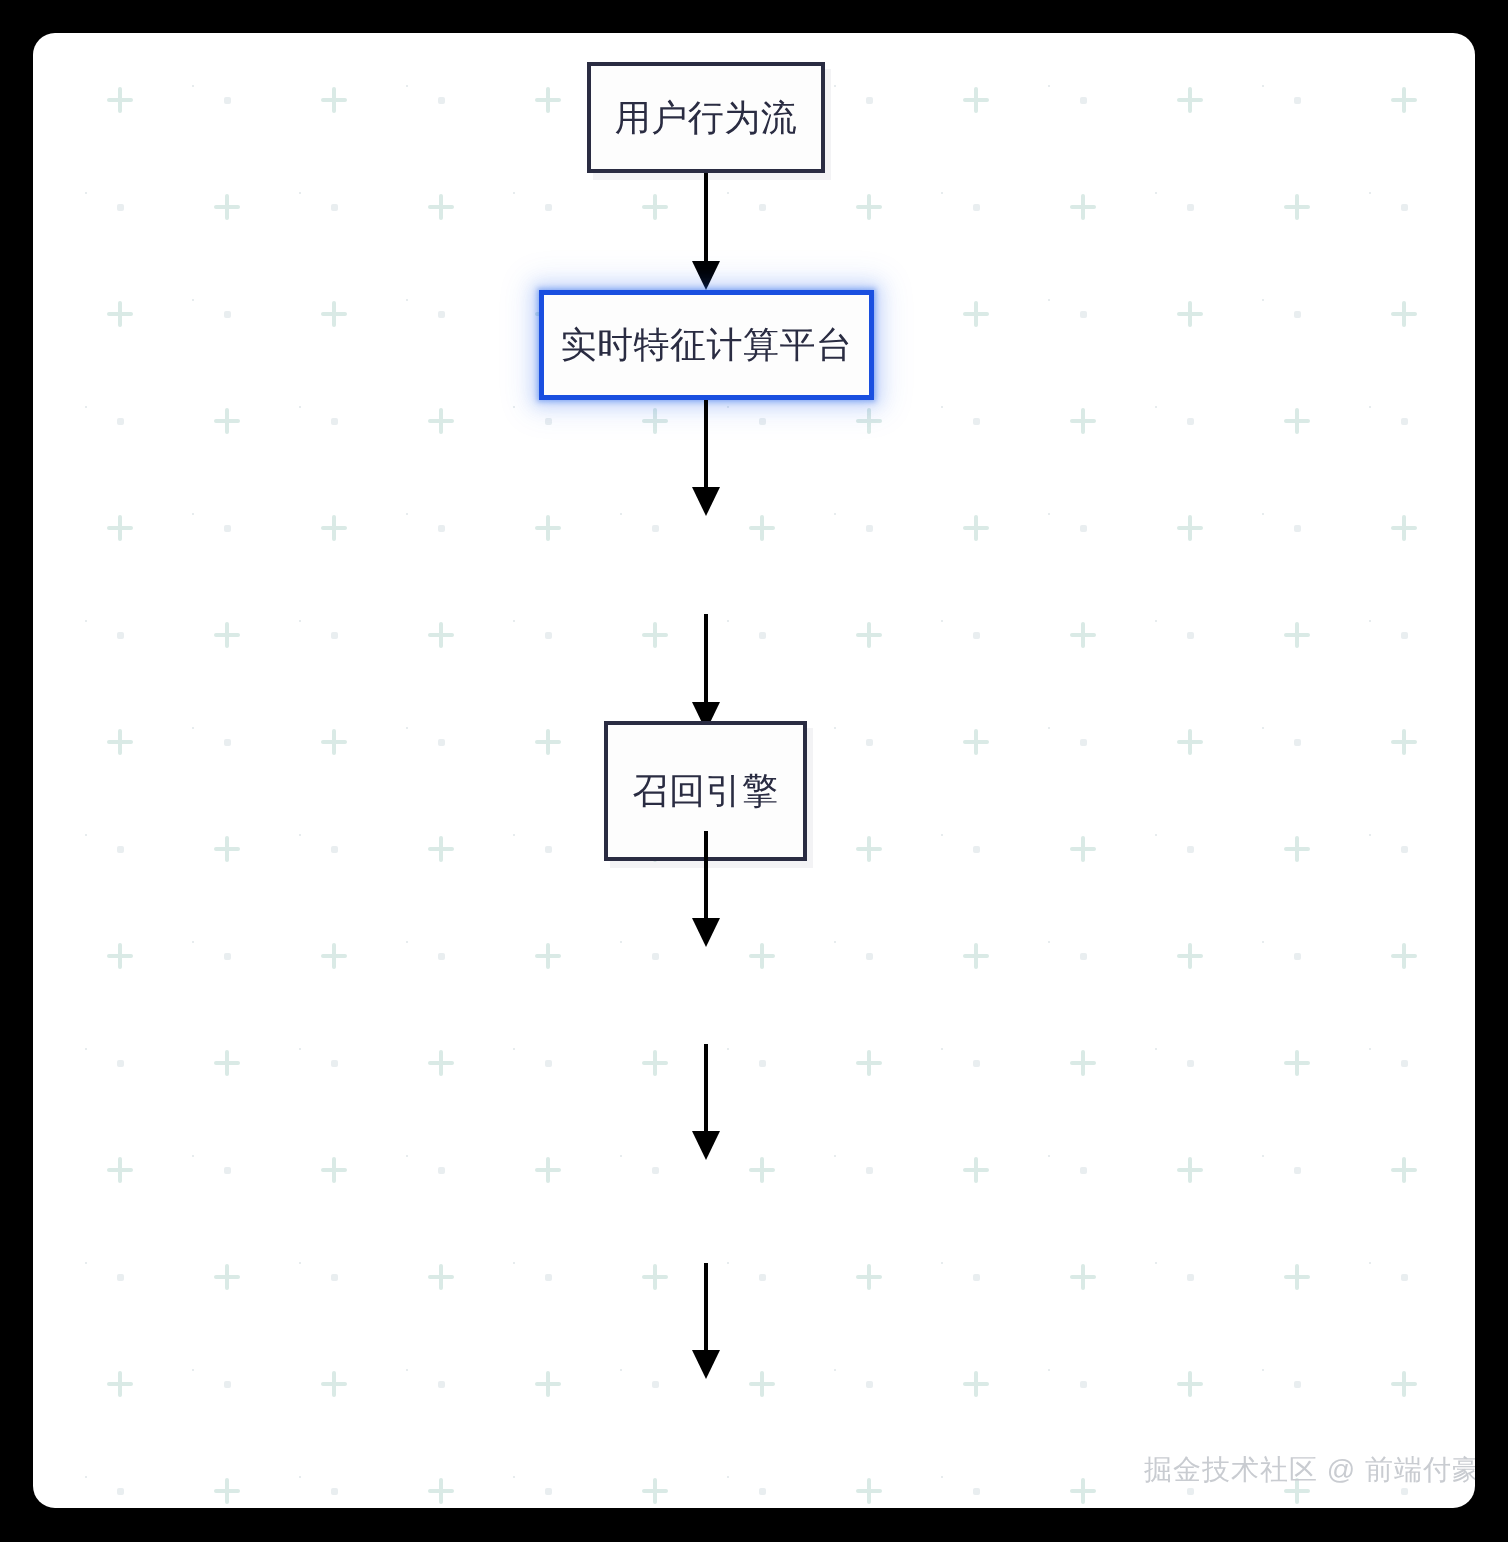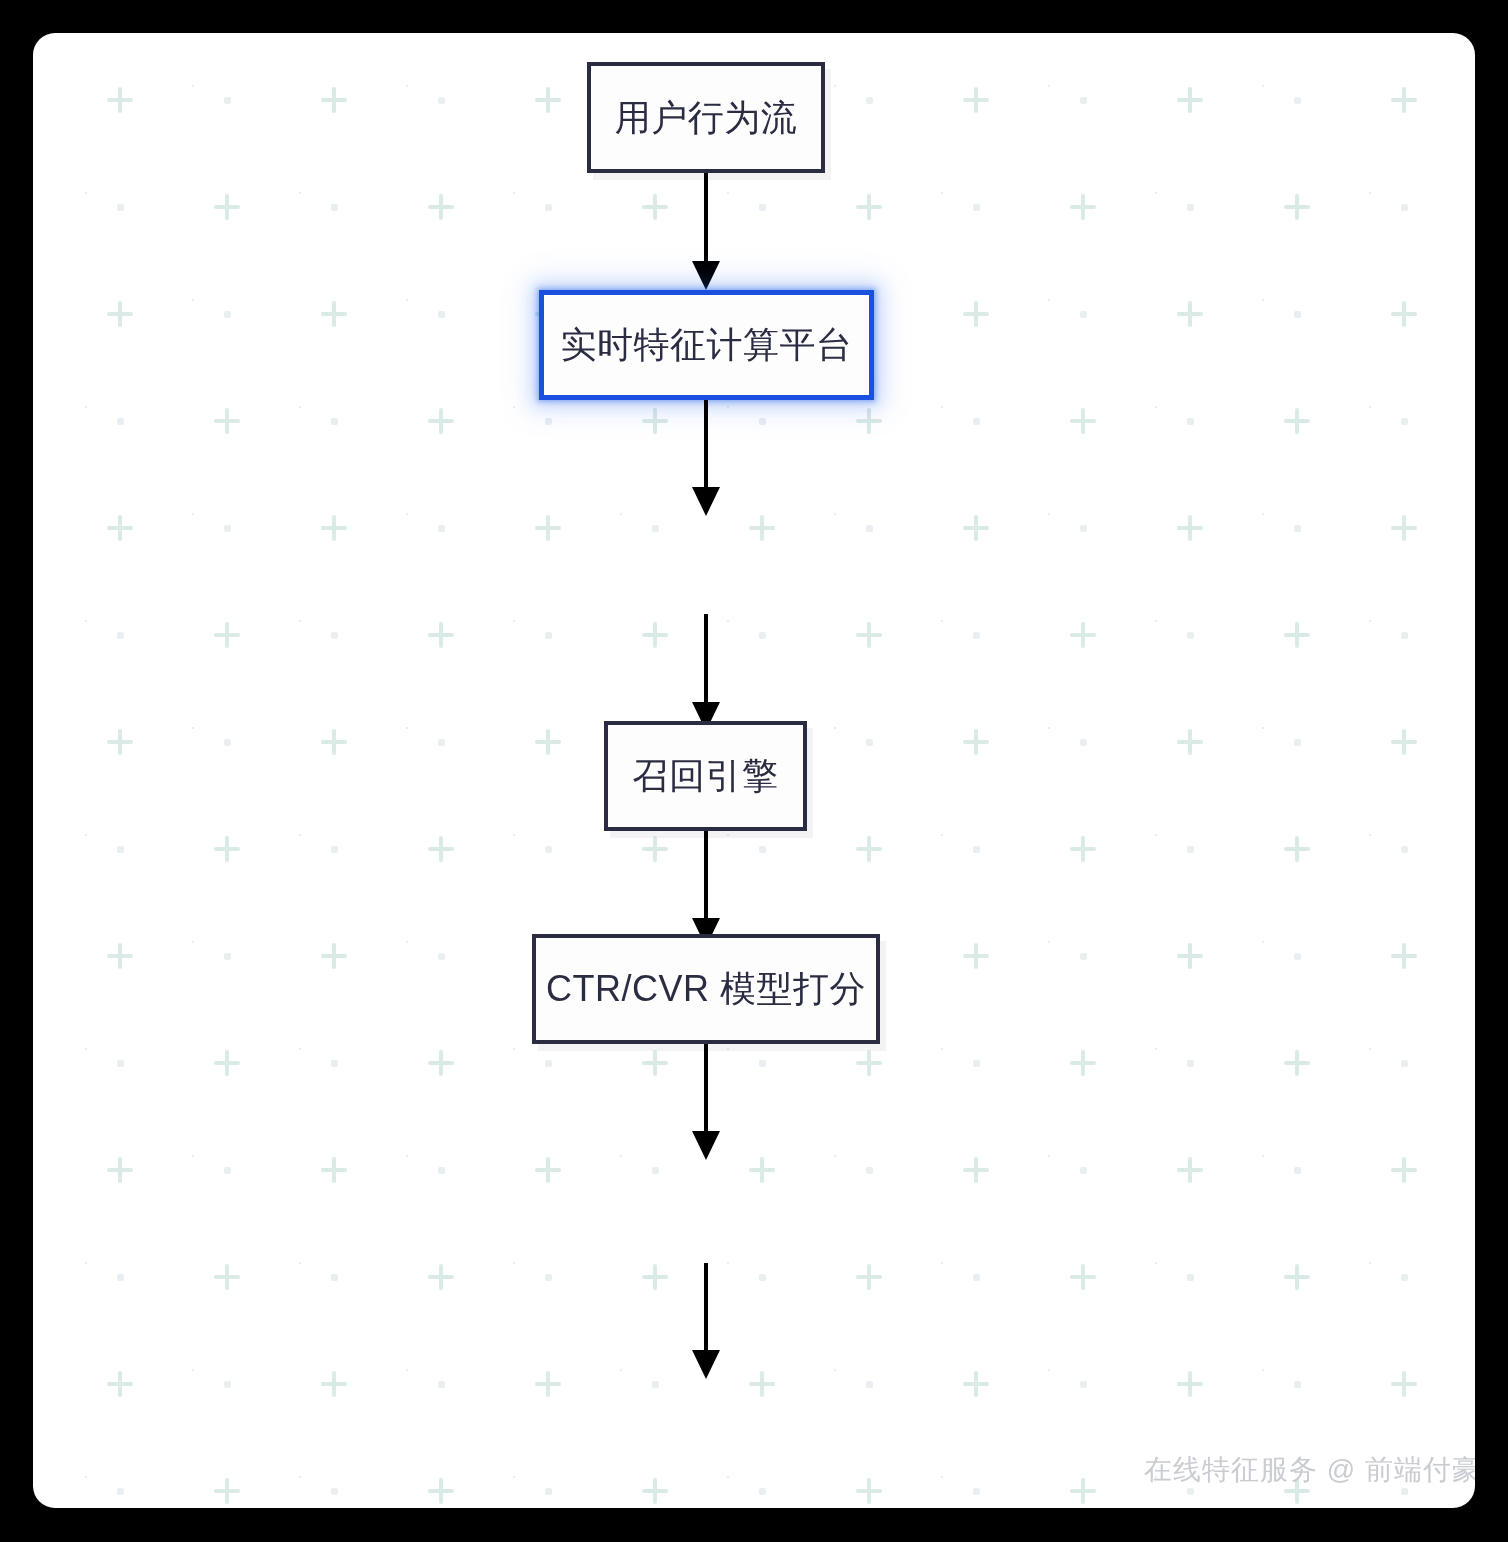--- a/index.html
+++ b/index.html
@@ -366,41 +366,38 @@
       <div class="stem" style="height:87px;"></div>
       <div class="head"></div>
     </div>
 
 
     <div class="connector" style="left:640px; top:581px; width:66px; height:117px;">
       <div class="stem" style="height:88px;"></div>
       <div class="head"></div>
     </div>
 
-    <div class="flow-node" style="left:571px; top:688px; width:203px; height:110px;">
+    <div class="flow-node" style="left:571px; top:688px; width:203px; height:140px;">
       <span class="node-label">召回引擎</span>
     </div>
 
     <div class="connector" style="left:640px; top:798px; width:66px; height:116px;">
       <div class="stem" style="height:87px;"></div>
       <div class="head"></div>
     </div>
 
-    <div class="flow-node" style="left:499px; top:901px; width:348px; height:110px;">
-      <span class="node-label">CTR/CVR 模型打分</span>
-    </div>
 
     <div class="connector" style="left:640px; top:1011px; width:66px; height:116px;">
       <div class="stem" style="height:87px;"></div>
       <div class="head"></div>
     </div>
 
 
     <div class="connector" style="left:640px; top:1230px; width:66px; height:116px;">
       <div class="stem" style="height:87px;"></div>
       <div class="head"></div>
     </div>
 
 
-    <div id="watermark">在线特征服务 @ 前端付豪</div>
+    <div id="watermark">掘金技术社区 @ 前端付豪</div>
 
   </div>
 </div>
 
 </body></html>

